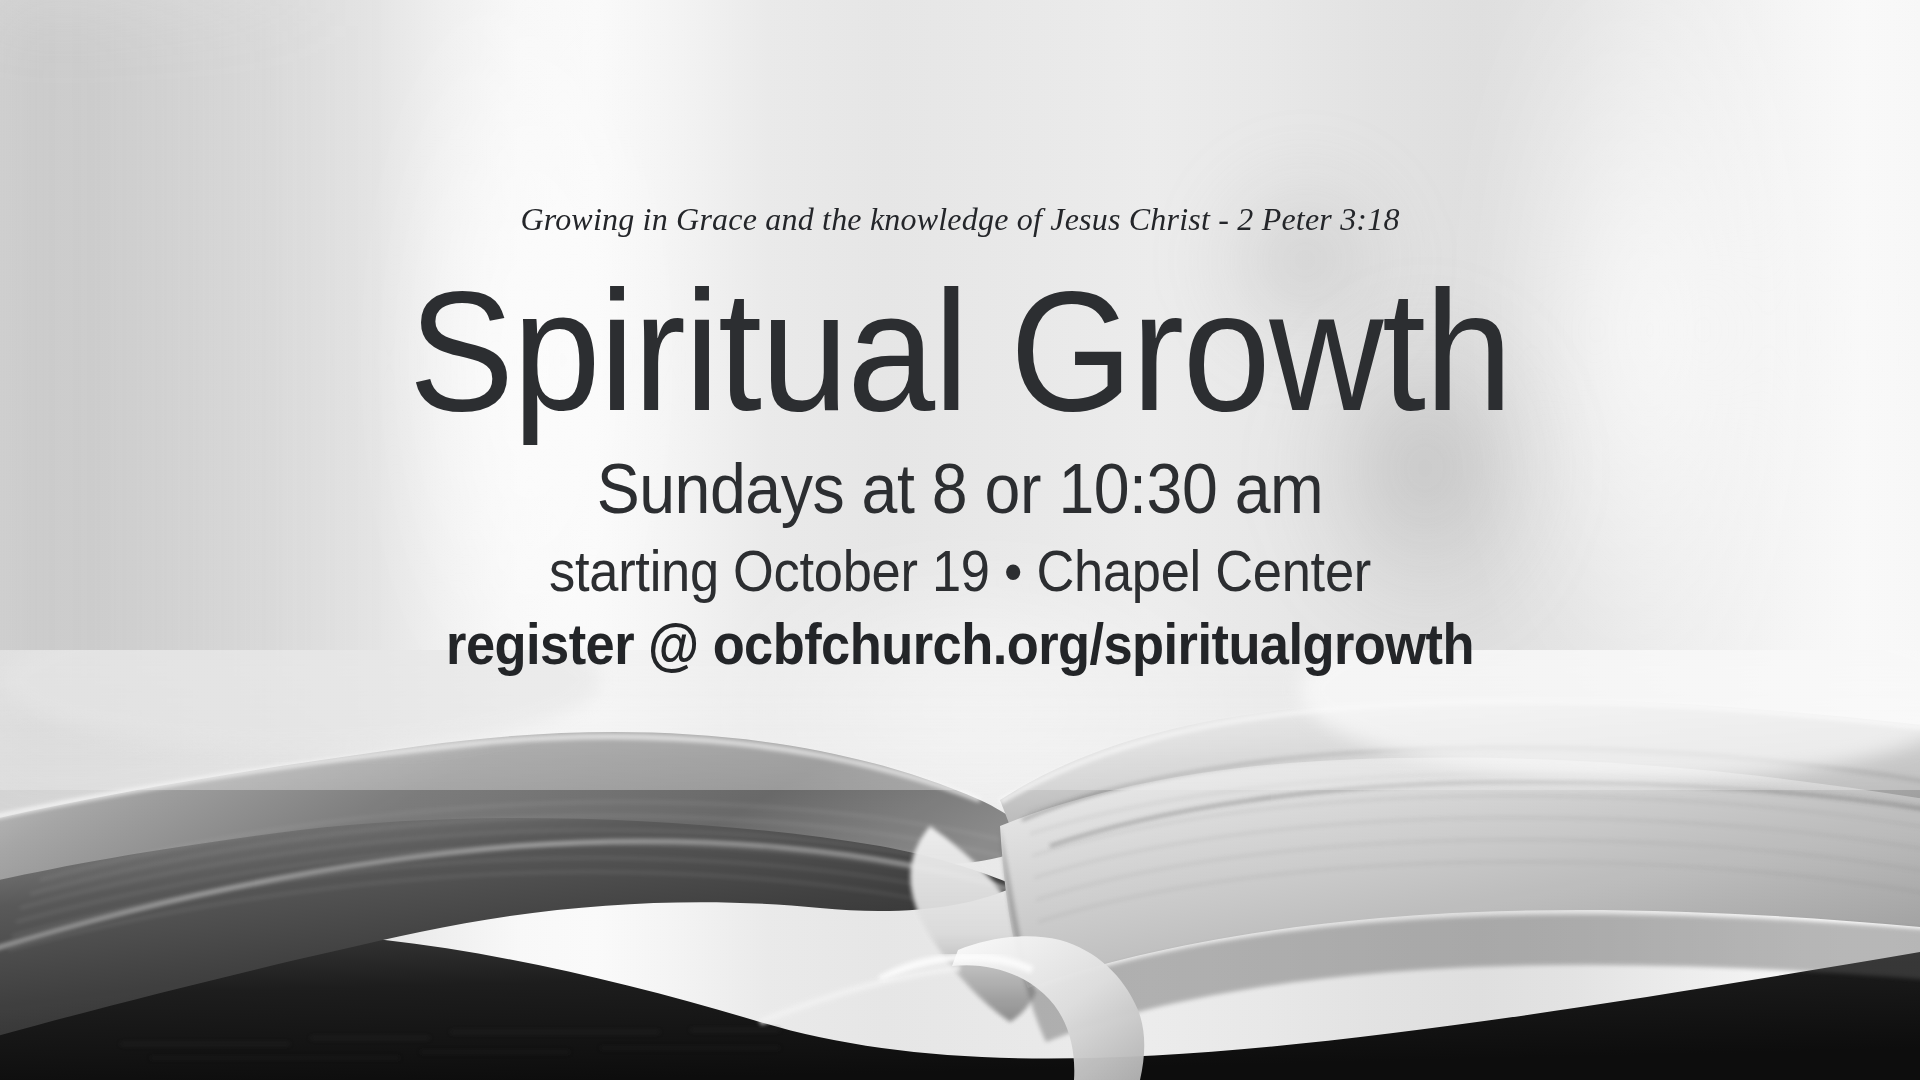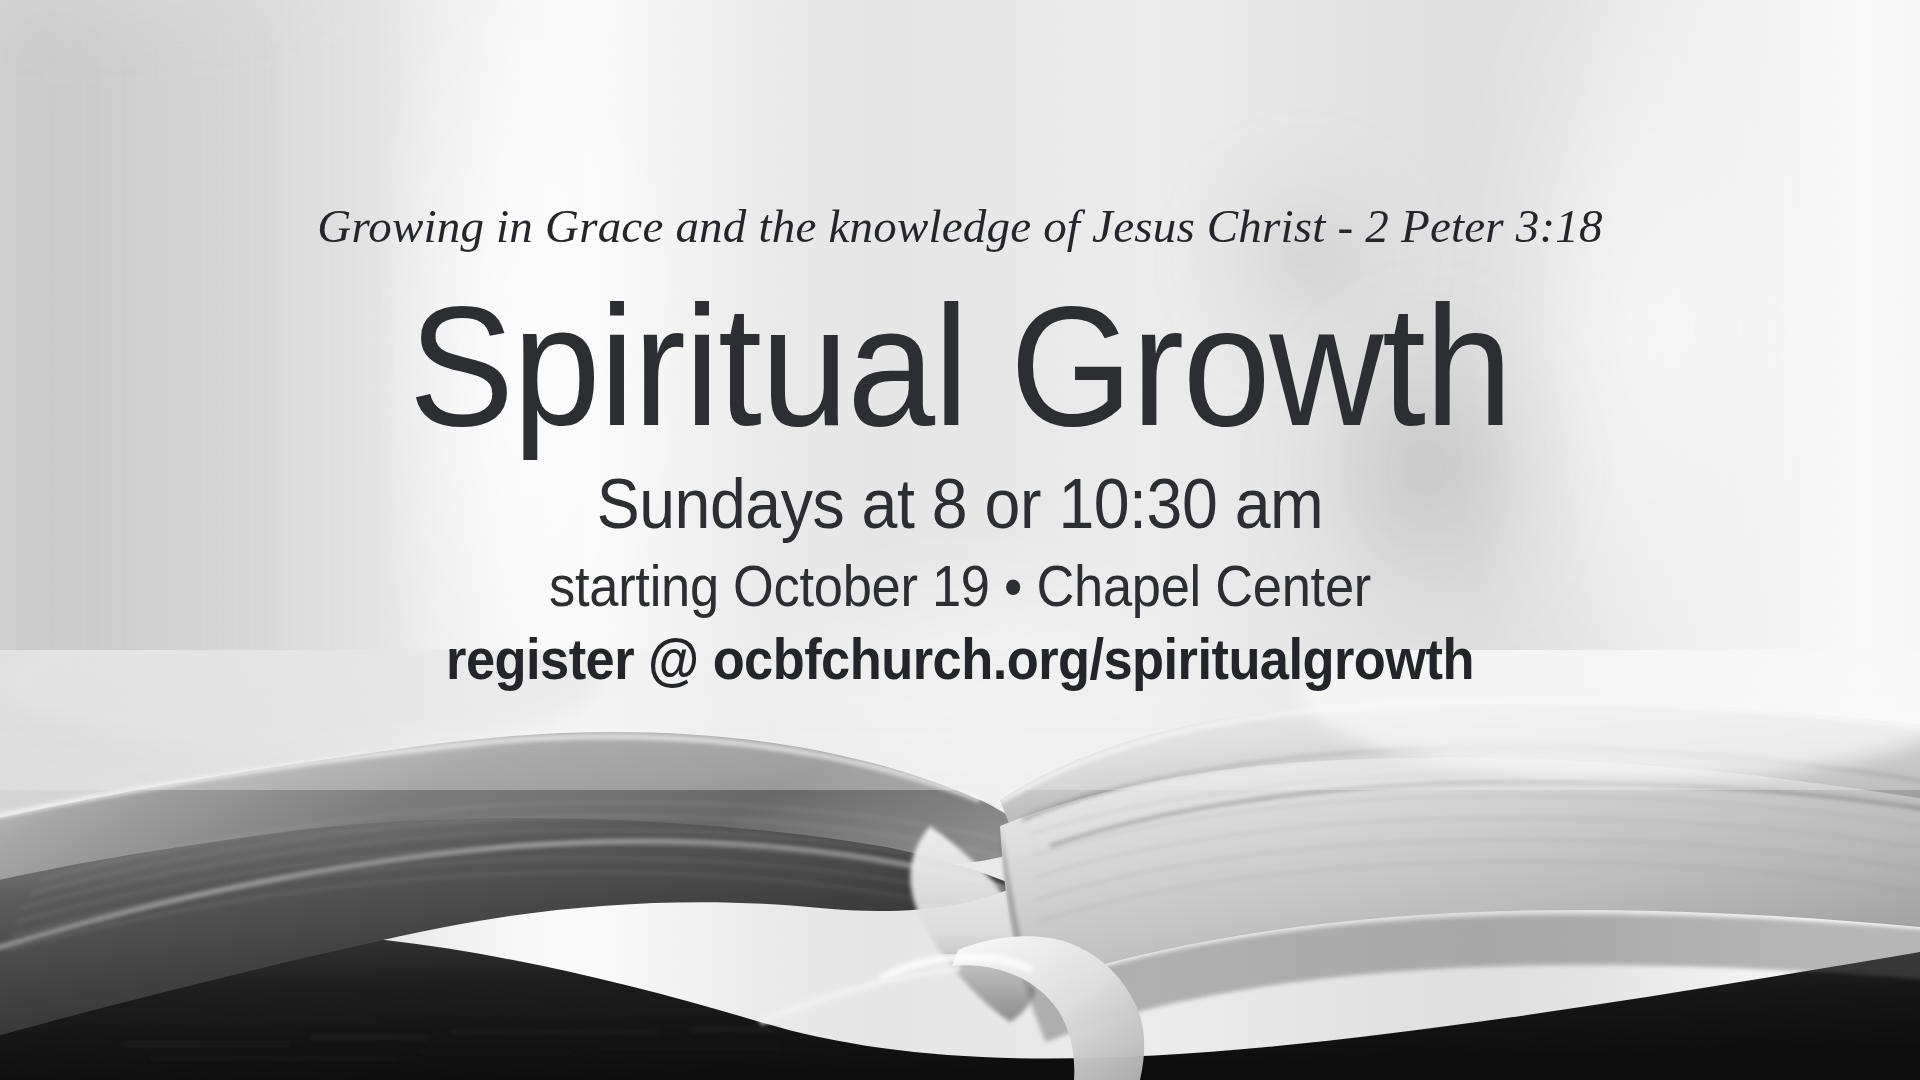--- a/index.html
+++ b/index.html
@@ -130,21 +130,21 @@
   .text-block {
     position: absolute;
     left: 0; right: 0;
     top: 0;
     text-align: center;
     color: #2b2b2b;
   }
   .tagline {
     font-family: "Liberation Serif", "DejaVu Serif", serif;
     font-style: italic;
-    font-size: 47px;
+    font-size: 32px;
     letter-spacing: 0.2px;
     color: #24262a;
     margin: 0;
     padding-top: 203px;
     line-height: 1;
     white-space: nowrap;
   }
   .title {
     font-family: "Liberation Sans Narrow", "Liberation Sans", sans-serif;
     font-weight: 300;

